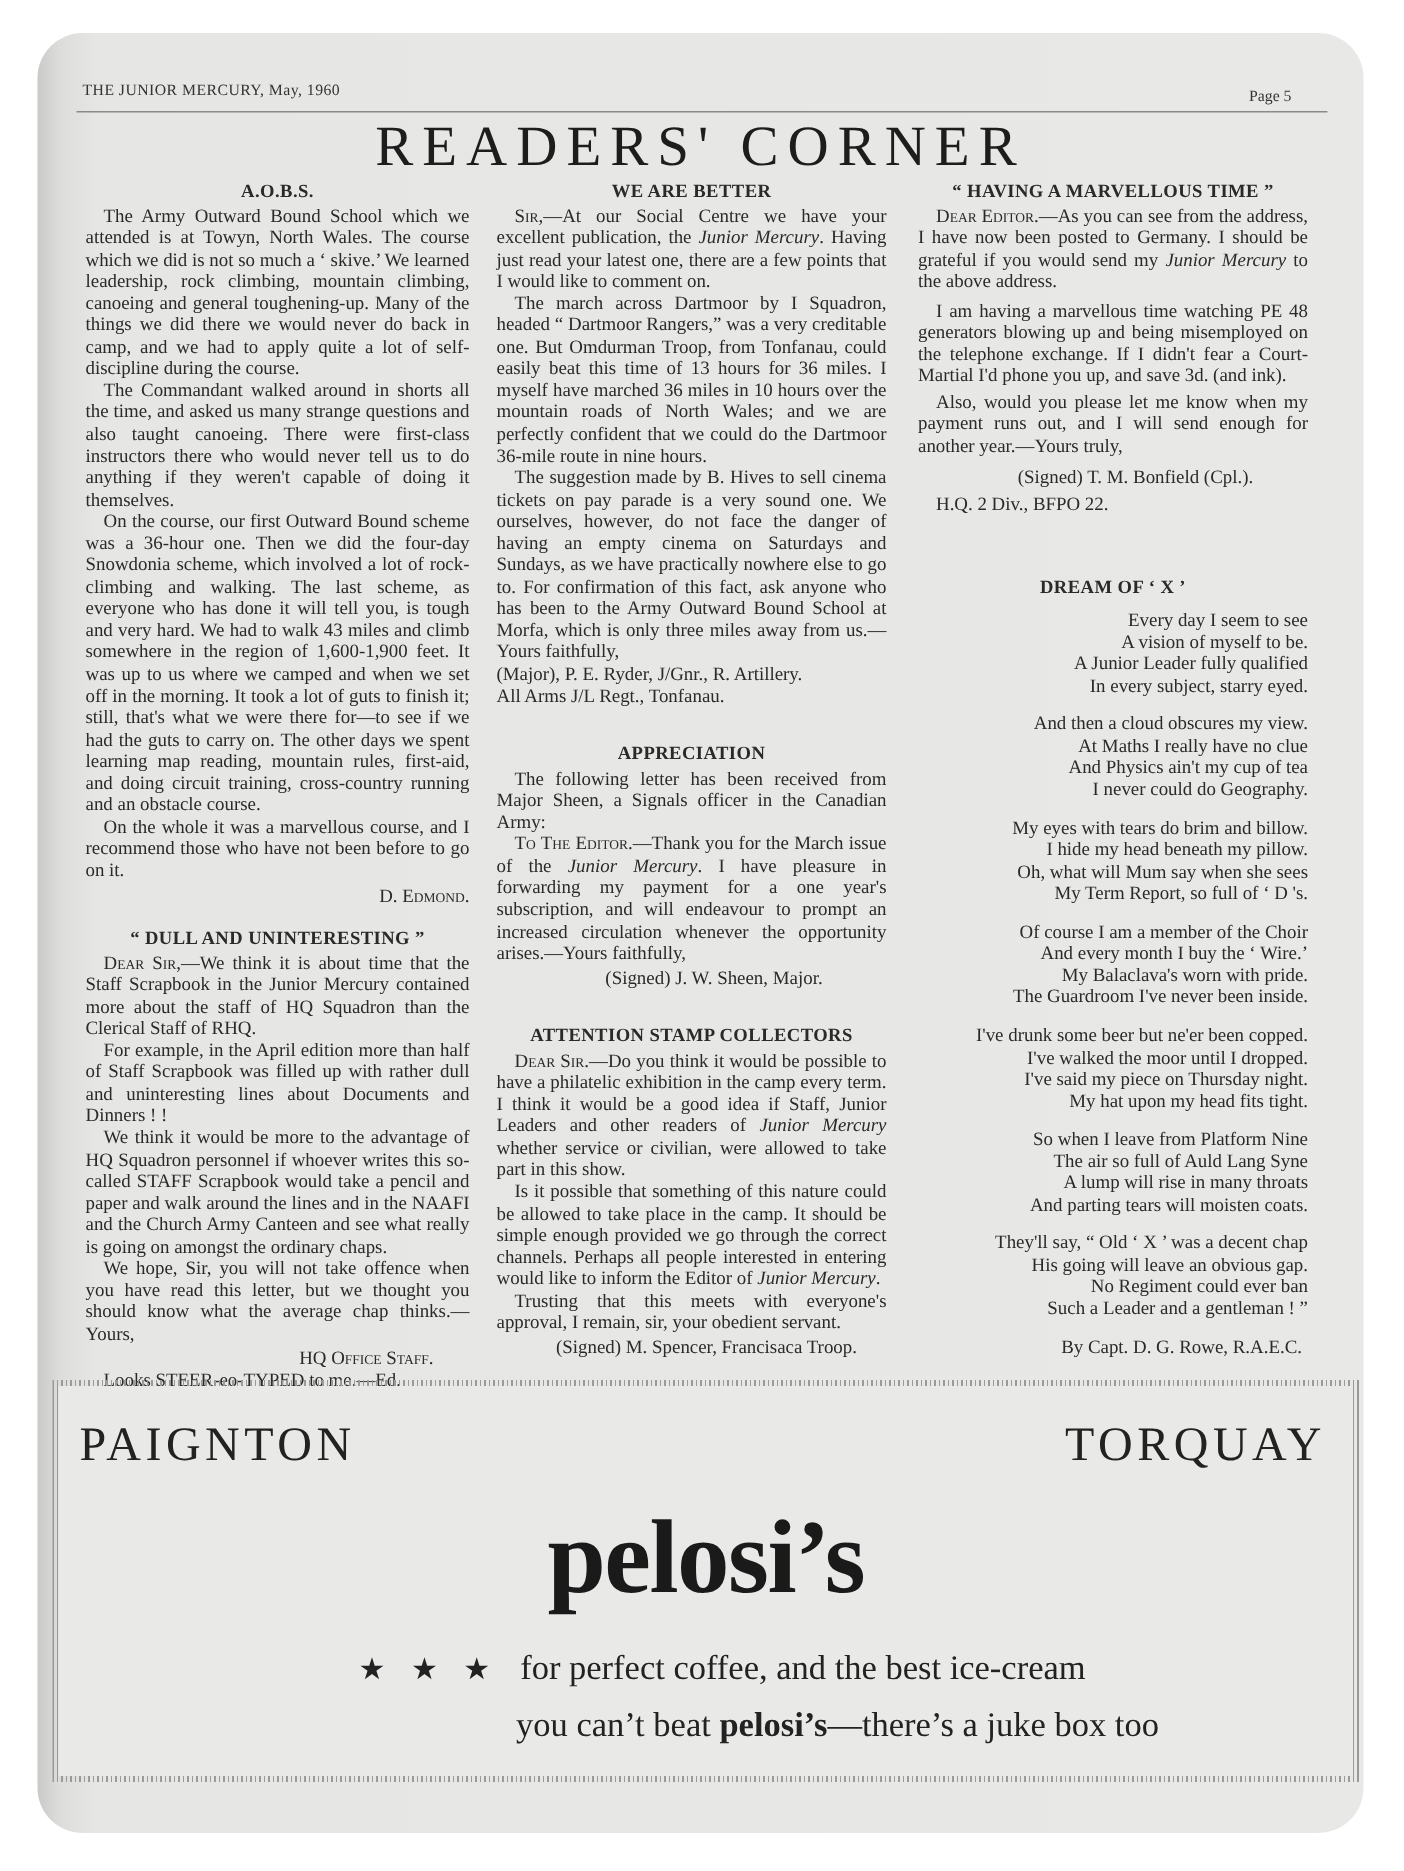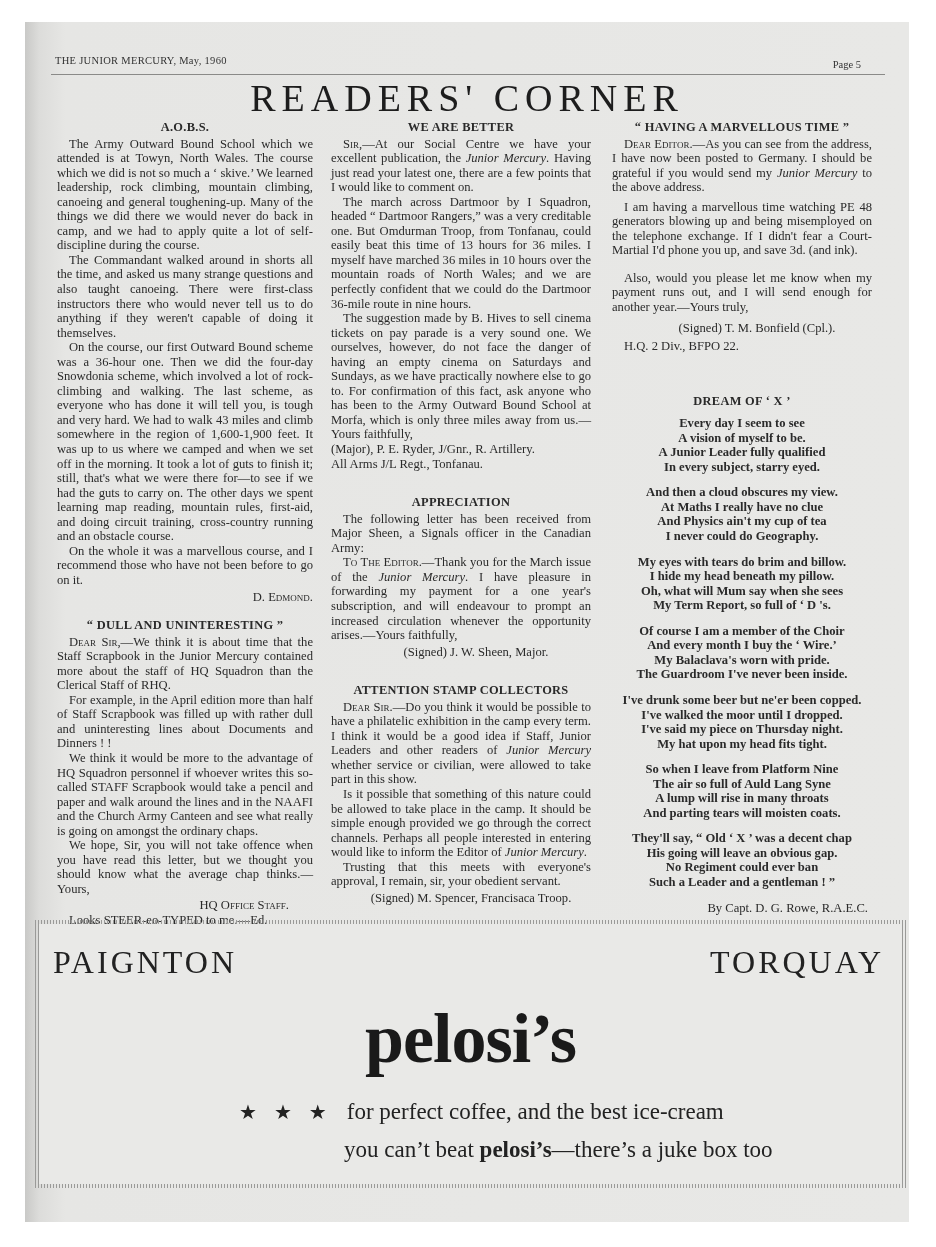--- a/index.html
+++ b/index.html
@@ -2,36 +2,37 @@
 <html><head>
 <meta charset="utf-8">
 <style>
   html, body { margin:0; padding:0; background:#ffffff; }
   body { width:936px; height:1247px; position:relative; overflow:hidden; }
   .sheet {
     position:absolute; left:25px; top:22px; width:884px; height:1200px;
     background: linear-gradient(to right, #c9c9c7 0px, #dcdcda 14px, #e6e6e4 40px, #e8e8e6 100%);
     font-family: "Liberation Serif", "DejaVu Serif", serif;
     color:#2a2a2a;
+    border-radius:30px;
   }
   .runhead { position:absolute; left:30px; top:33px; font-size:10.5px; letter-spacing:0.3px; color:#333; }
   .pagenum { position:absolute; right:48px; top:37px; font-size:10.5px; color:#333; }
   .rule { position:absolute; left:26px; right:24px; top:52px; height:1px; background:#8a8a88; }
   .masthead { position:absolute; left:0; right:0; top:54px; text-align:center; font-size:38px; letter-spacing:6px; color:#1d1d1d; font-weight:normal; }
   .col { position:absolute; top:98px; font-size:12.6px; line-height:14.55px; text-align:justify; }
   .c1 { left:32px; width:256px;font-family:Liberation Serif, serif; }
   .c2 { left:306px; width:260px; }
   .c3 { left:587px; width:260px; }
   .head { text-align:center; font-weight:bold; font-size:12.4px; letter-spacing:0.3px; margin:0 0 2px 0; }
   p { margin:0; text-indent:12px; }
   .sig { text-align:right; margin-top:2px; }
   .sc { font-variant:small-caps; }
   .gap { height:14px; }
   .gap2 { height:24px; }
-  .poem p { text-indent:0; text-align:center;font-weight:bold; }
+  .poem p { text-indent:0; text-align:right; }
   .stanza { margin-bottom:11px; }
   .ad {
     position:absolute; left:10px; top:898px; width:834px; height:260px;
     border:4px solid transparent;
     background:
       repeating-linear-gradient(90deg, #9a9a98 0 1px, transparent 1px 3px) border-box;
     padding-left: 29px;
   }
   .ad-inner { position:absolute; inset:0; background:#e9e9e7; }
   .ad .town-l { position:absolute; left:14px; top:20px; font-size:32px; letter-spacing:3px; color:#222; }
@@ -95,21 +96,21 @@
       <p><span>Is it possible that something of this nature could be allowed to take place in the camp. It should be simple enough provided we go through the correct channels. Perhaps all people interested in entering would like to inform the Editor of </span><i>Junior Mercury</i><span>.</span></p>
       <p>Trusting that this meets with everyone's approval, I remain, sir, your obedient servant.</p>
       <div class="sig" style="text-align:center;margin-left:20px">(Signed) M. Spencer, Francisaca Troop.</div>
     </div>
   </div>
 
   <div class="col c3">
     <div>
       <div class="head">“ HAVING A MARVELLOUS TIME ”</div>
       <p style="margin-bottom:5px"><span class="sc">Dear Editor.</span><span>—As you can see from the address, I have now been posted to Germany. I should be grateful if you would send my </span><i>Junior Mercury</i><span> to the above address.</span></p>
-      <p style="margin-bottom:13px">I am having a marvellous time watching PE 48 generators blowing up and being misemployed on the telephone exchange. If I didn't fear a Court-Martial I'd phone you up, and save 3d. (and ink).</p>
+      <p style="margin-bottom:3px">I am having a marvellous time watching PE 48 generators blowing up and being misemployed on the telephone exchange. If I didn't fear a Court-Martial I'd phone you up, and save 3d. (and ink).</p>
       <p>Also, would you please let me know when my payment runs out, and I will send enough for another year.—Yours truly,</p>
       <div style="text-align:center;margin-top:6px;margin-left:30px">(Signed) T. M. Bonfield (Cpl.).</div>
       <div style="margin-left:12px;margin-top:4px">H.Q. 2 Div., BFPO 22.</div>
     </div>
     <div style="height:40px"></div>
     <div class="poem">
       <div class="head" style="margin-bottom:8px">DREAM OF ‘ X ’</div>
       <div id="stanzas">
           <div class="stanza">
             <p>Every day I seem to see</p>

